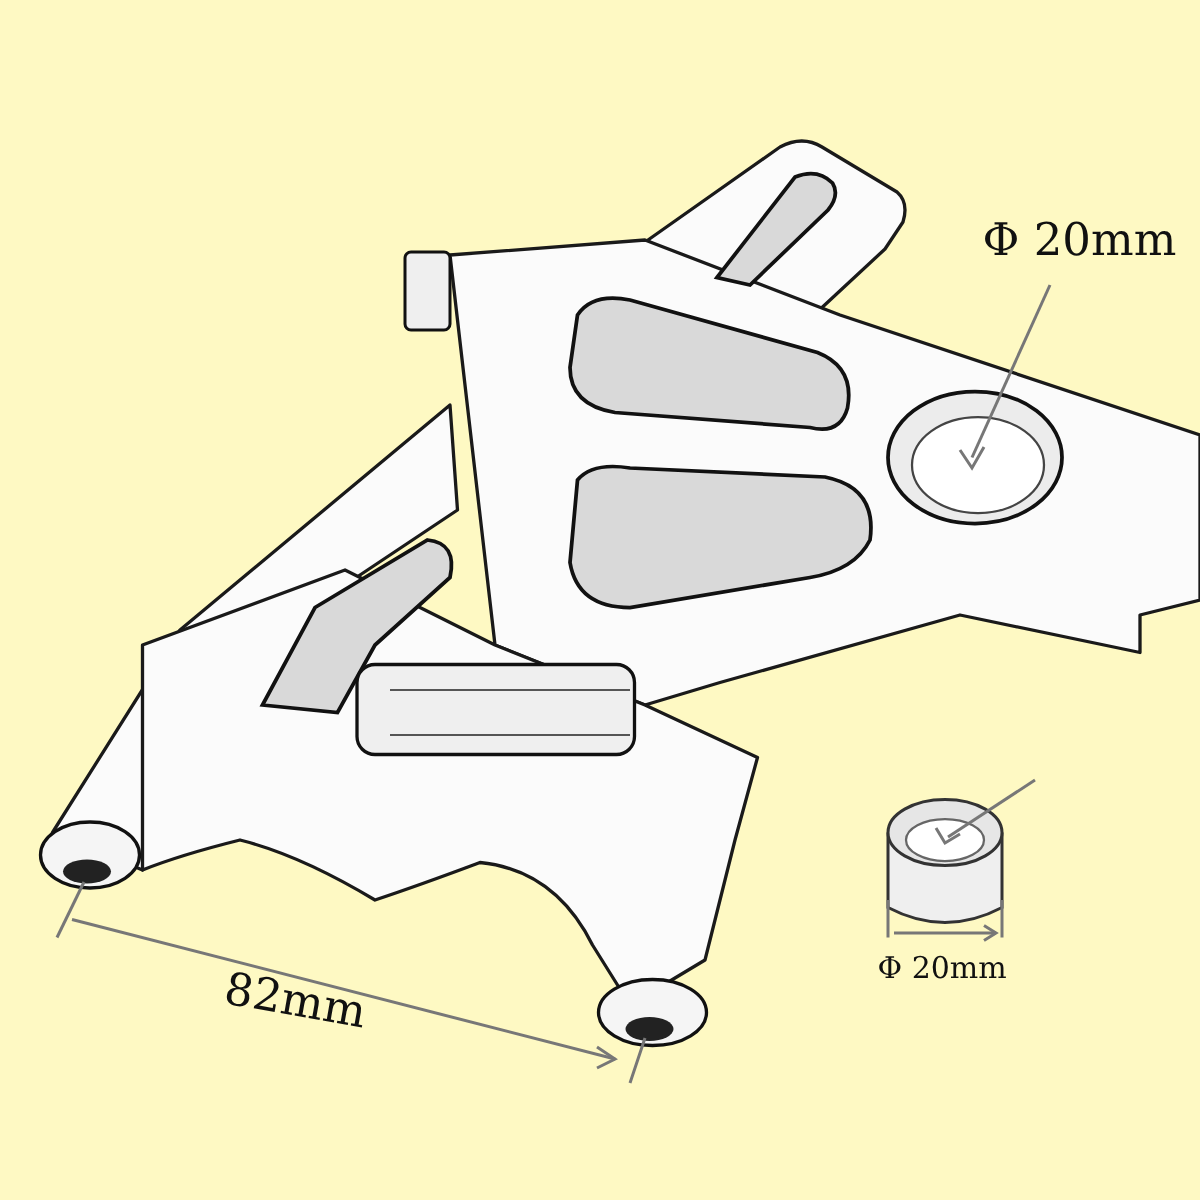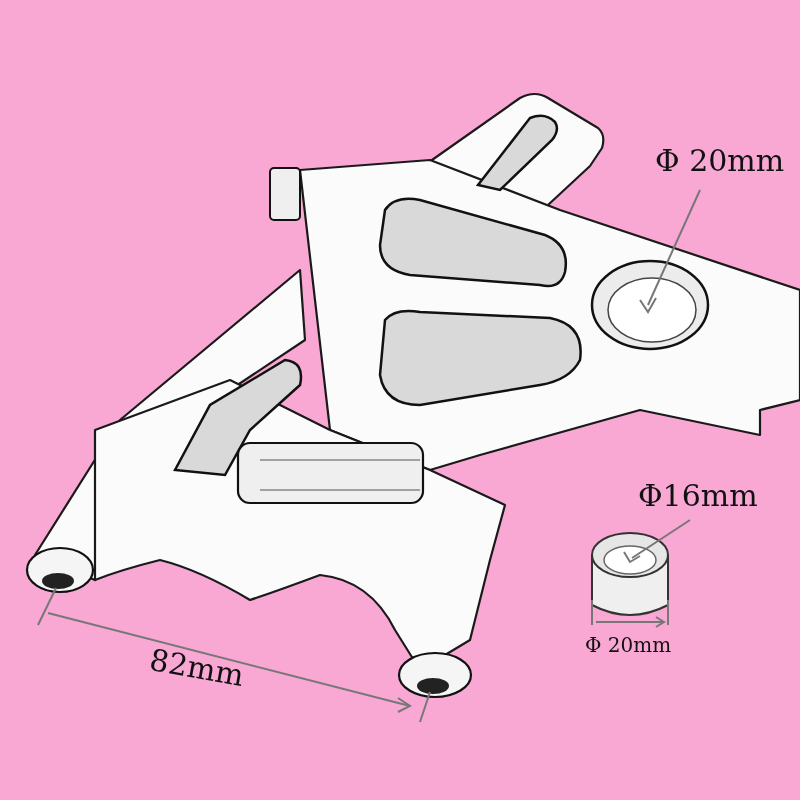--- a/index.html
+++ b/index.html
@@ -1,16 +1,16 @@
 <!DOCTYPE html>
 <html><head>
 <meta charset="utf-8">
 <style>
   html, body { margin: 0; padding: 0; background: #ffffff; }
-  .canvas { position: relative; width: 800px; height: 800px; overflow: hidden; background: #f9a8d4; }
+  .canvas { position: relative; width: 800px; height: 800px; overflow: hidden; background: #fef9c3; }
   svg { position: absolute; left: 0; top: 0; }
   .label { position: absolute; font-family: "DejaVu Serif", "Liberation Serif", serif; color: #111; white-space: nowrap; }
   .lbl-hole { left: 655px; top: 143px; font-size: 30px; }
   .lbl-inner { left: 638px; top: 478px; font-size: 30px; }
   .lbl-outer { left: 585px; top: 633px; font-size: 20px; }
   .lbl-span { left: 153px; top: 642px; font-size: 30px; transform: rotate(10deg); transform-origin: left top; }
 </style>
 </head>
 <body>
 
@@ -68,16 +68,15 @@
       <line x1="596" y1="622" x2="664" y2="622"></line>
       <path d="M656 617 L664 622 L656 627"></path>
       <line x1="56" y1="588" x2="38" y2="625"></line>
       <line x1="430" y1="692" x2="420" y2="722"></line>
       <line x1="48" y1="613" x2="410" y2="706"></line>
       <path d="M398 698 L410 706 L398 712"></path>
     </g>
   </svg>
 
   <div class="label lbl-hole">Φ 20mm</div>
-  <div class="label lbl-inner">Φ16mm</div>
   <div class="label lbl-outer">Φ 20mm</div>
   <div class="label lbl-span">82mm</div>
 </div>
 
 </body></html>

